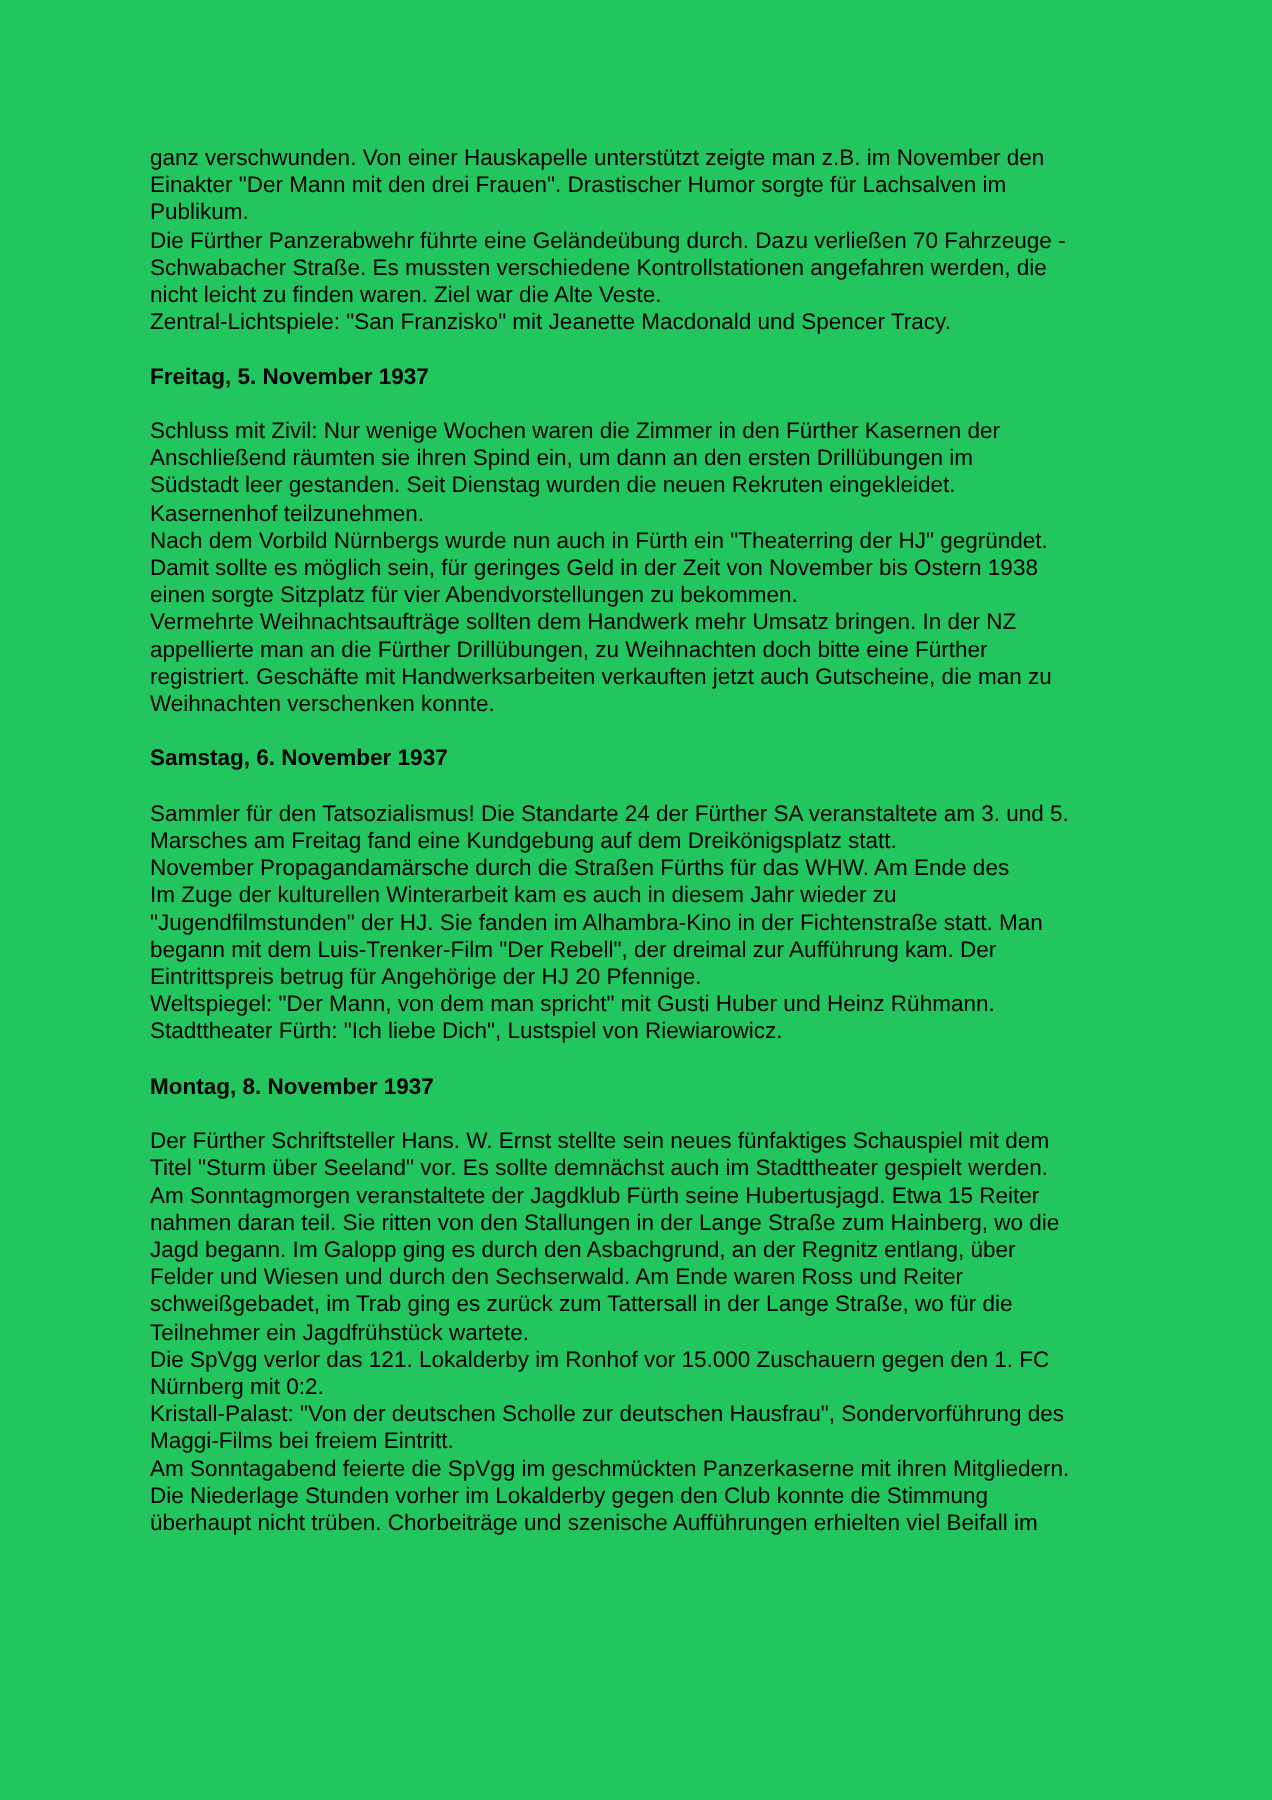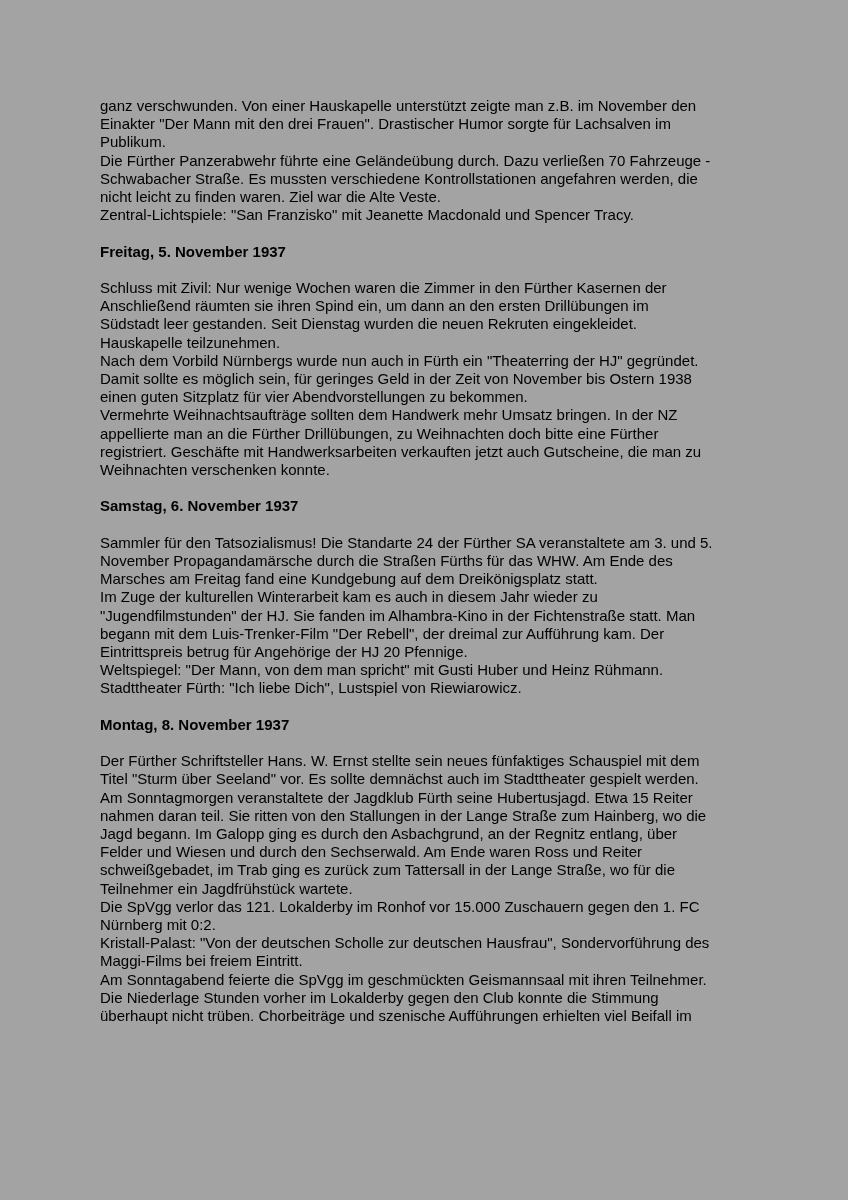--- a/index.html
+++ b/index.html
@@ -4,21 +4,21 @@
 <style>
   html, body {
     margin: 0;
     padding: 0;
     background: #ffffff;
   }
   .page {
     position: relative;
     width: 848px;
     height: 1200px;
-    background: #a3a3a3;
+    background: #22c55e;
     overflow: hidden;
   }
   .doc {
     position: absolute;
     left: 100px;
     top: 97px;
     width: 690px;
     font-family: "Liberation Sans", sans-serif;
     font-size: 15px;
     line-height: 18.2px;
@@ -48,34 +48,34 @@
         <div class="line">Die Fürther Panzerabwehr führte eine Geländeübung durch. Dazu verließen 70 Fahrzeuge -</div>
         <div class="line">Schwabacher Straße. Es mussten verschiedene Kontrollstationen angefahren werden, die</div>
         <div class="line">nicht leicht zu finden waren. Ziel war die Alte Veste.</div>
         <div class="line">Zentral-Lichtspiele: "San Franzisko" mit Jeanette Macdonald und Spencer Tracy.</div>
       </div>
       <div class="heading">Freitag, 5. November 1937</div>
       <div class="paragraph">
         <div class="line">Schluss mit Zivil: Nur wenige Wochen waren die Zimmer in den Fürther Kasernen der</div>
         <div class="line">Anschließend räumten sie ihren Spind ein, um dann an den ersten Drillübungen im</div>
         <div class="line">Südstadt leer gestanden. Seit Dienstag wurden die neuen Rekruten eingekleidet.</div>
-        <div class="line">Hauskapelle teilzunehmen.</div>
+        <div class="line">Kasernenhof teilzunehmen.</div>
         <div class="line">Nach dem Vorbild Nürnbergs wurde nun auch in Fürth ein "Theaterring der HJ" gegründet.</div>
         <div class="line">Damit sollte es möglich sein, für geringes Geld in der Zeit von November bis Ostern 1938</div>
-        <div class="line">einen guten Sitzplatz für vier Abendvorstellungen zu bekommen.</div>
+        <div class="line">einen sorgte Sitzplatz für vier Abendvorstellungen zu bekommen.</div>
         <div class="line">Vermehrte Weihnachtsaufträge sollten dem Handwerk mehr Umsatz bringen. In der NZ</div>
         <div class="line">appellierte man an die Fürther Drillübungen, zu Weihnachten doch bitte eine Fürther</div>
         <div class="line">registriert. Geschäfte mit Handwerksarbeiten verkauften jetzt auch Gutscheine, die man zu</div>
         <div class="line">Weihnachten verschenken konnte.</div>
       </div>
       <div class="heading">Samstag, 6. November 1937</div>
       <div class="paragraph">
         <div class="line">Sammler für den Tatsozialismus! Die Standarte 24 der Fürther SA veranstaltete am 3. und 5.</div>
+        <div class="line">Marsches am Freitag fand eine Kundgebung auf dem Dreikönigsplatz statt.</div>
         <div class="line">November Propagandamärsche durch die Straßen Fürths für das WHW. Am Ende des</div>
-        <div class="line">Marsches am Freitag fand eine Kundgebung auf dem Dreikönigsplatz statt.</div>
         <div class="line">Im Zuge der kulturellen Winterarbeit kam es auch in diesem Jahr wieder zu</div>
         <div class="line">"Jugendfilmstunden" der HJ. Sie fanden im Alhambra-Kino in der Fichtenstraße statt. Man</div>
         <div class="line">begann mit dem Luis-Trenker-Film "Der Rebell", der dreimal zur Aufführung kam. Der</div>
         <div class="line">Eintrittspreis betrug für Angehörige der HJ 20 Pfennige.</div>
         <div class="line">Weltspiegel: "Der Mann, von dem man spricht" mit Gusti Huber und Heinz Rühmann.</div>
         <div class="line">Stadttheater Fürth: "Ich liebe Dich", Lustspiel von Riewiarowicz.</div>
       </div>
       <div class="heading">Montag, 8. November 1937</div>
       <div class="paragraph">
         <div class="line">Der Fürther Schriftsteller Hans. W. Ernst stellte sein neues fünfaktiges Schauspiel mit dem</div>
@@ -85,18 +85,18 @@
         <div class="line">Jagd begann. Im Galopp ging es durch den Asbachgrund, an der Regnitz entlang, über</div>
         <div class="line">Felder und Wiesen und durch den Sechserwald. Am Ende waren Ross und Reiter</div>
         <div class="line">schweißgebadet, im Trab ging es zurück zum Tattersall in der Lange Straße, wo für die</div>
         <div class="line">Teilnehmer ein Jagdfrühstück wartete.</div>
         <div class="line">Die SpVgg verlor das 121. Lokalderby im Ronhof vor 15.000 Zuschauern gegen den 1. FC</div>
         <div class="line">Nürnberg mit 0:2.</div>
         <div class="line">Kristall-Palast: "Von der deutschen Scholle zur deutschen Hausfrau", Sondervorführung des</div>
         <div class="line">Maggi-Films bei freiem Eintritt.</div>
       </div>
       <div class="paragraph">
-        <div class="line">Am Sonntagabend feierte die SpVgg im geschmückten Geismannsaal mit ihren Teilnehmer.</div>
+        <div class="line">Am Sonntagabend feierte die SpVgg im geschmückten Panzerkaserne mit ihren Mitgliedern.</div>
         <div class="line">Die Niederlage Stunden vorher im Lokalderby gegen den Club konnte die Stimmung</div>
         <div class="line">überhaupt nicht trüben. Chorbeiträge und szenische Aufführungen erhielten viel Beifall im</div>
       </div>
     </div>
 </div>
 
 </body></html>

